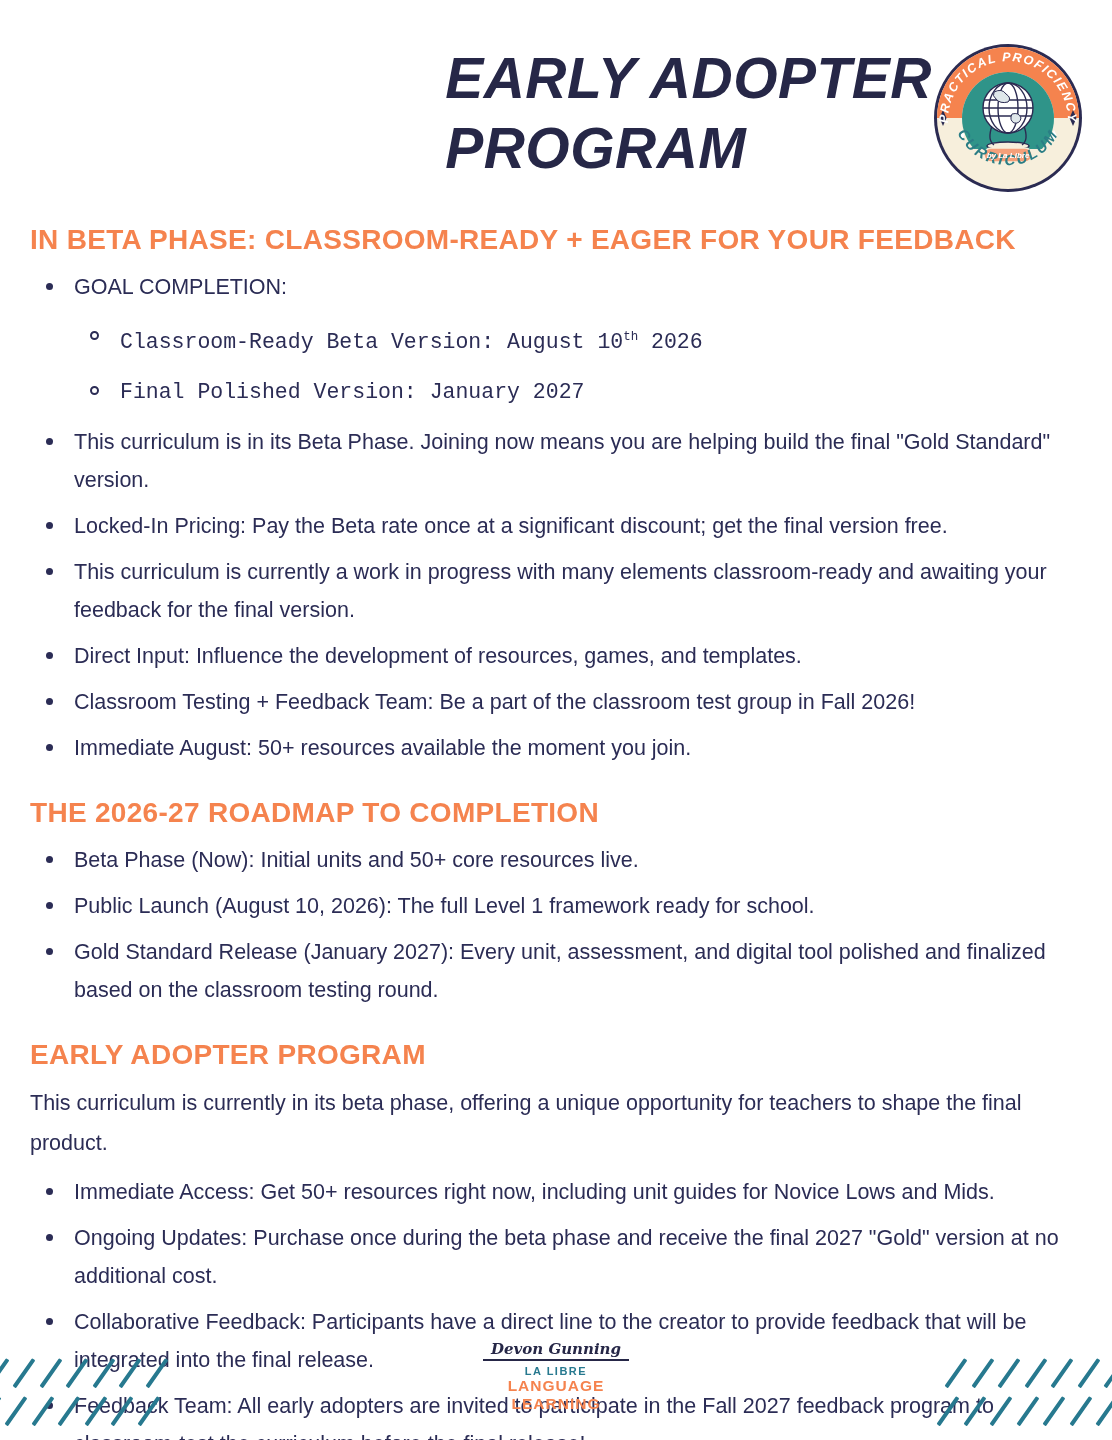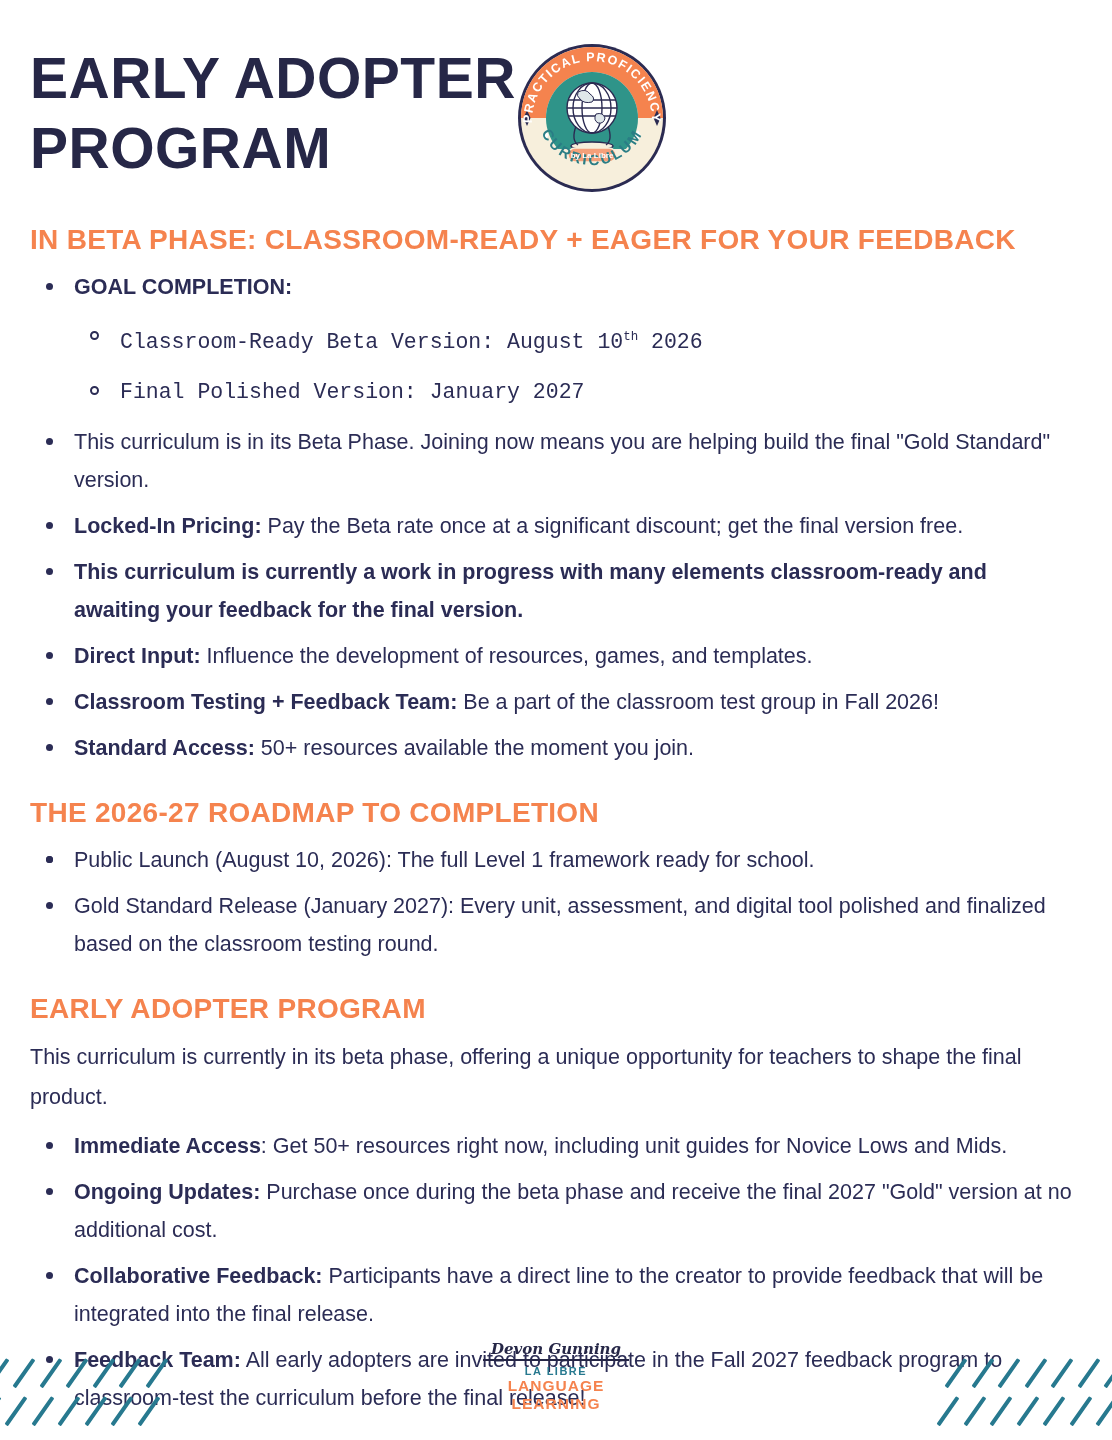--- a/index.html
+++ b/index.html
@@ -13,22 +13,23 @@
   }
   *{box-sizing:border-box;}
   html,body{margin:0;padding:0;}
   body{
     width:1112px;height:1440px;position:relative;overflow:hidden;
     background:#ffffff;
     font-family:"Liberation Sans", sans-serif;
     color:var(--body-navy);
   }
   .header{
-    display:flex;justify-content:flex-start;align-items:flex-start;
-    padding:44px 80px 0 30px;
+    display:flex;justify-content:flex-end;align-items:flex-start;
+    padding:44px 28px 0 30px;
+    font-style:italic;
   }
   .page-title{
     font-size:57px;font-weight:800;line-height:1.22;letter-spacing:0.5px;
     color:var(--navy);margin:0;
   }
   .badge{width:152px;height:152px;flex:0 0 auto;margin-top:-2px;}
   .content{padding:0 40px 0 30px;}
   h2.section-heading{
     color:var(--orange);font-size:28px;font-weight:800;letter-spacing:0.3px;
     margin:30px 0 12px 0;
@@ -39,21 +40,21 @@
   }
   ul.blist{list-style:none;margin:0;padding:0;}
   ul.blist > li{
     position:relative;padding-left:44px;font-size:21.5px;line-height:38px;
     margin:8px 0;
   }
   ul.blist > li > .dot{
     position:absolute;left:16px;top:15px;width:7px;height:7px;border-radius:50%;
     background:var(--body-navy);
   }
-  ul.blist strong{font-weight:700;}
+  ul.blist strong{font-weight:400;}
   ul.sub{list-style:none;margin:4px 0 0 0;padding:0;font-family:Liberation Mono, monospace;}
   ul.sub > li{
     position:relative;padding-left:46px;margin:12px 0;font-weight:400;
   }
   ul.sub > li > .ring{
     position:absolute;left:16px;top:13px;width:9px;height:9px;border-radius:50%;
     border:2px solid var(--body-navy);background:transparent;
   }
   sup{font-size:0.58em;}
   .footer-logo{
@@ -141,27 +142,27 @@
       <ul class="blist">
         <li><span class="dot"></span><span><strong>GOAL COMPLETION:</strong></span><ul class="sub">
             <li><span class="ring"></span><span>Classroom-Ready Beta Version: August 10<sup>th</sup> 2026</span></li>
             <li><span class="ring"></span><span>Final Polished Version: January 2027</span></li>
           </ul></li>
         <li><span class="dot"></span><span><span>This curriculum is in its Beta Phase. Joining now means you are helping build the final "Gold Standard" version.</span></span></li>
         <li><span class="dot"></span><span><strong>Locked-In Pricing:</strong><span> Pay the Beta rate once at a significant discount; get the final version free.</span></span></li>
         <li><span class="dot"></span><span><strong>This curriculum is currently a work in progress with many elements classroom-ready and awaiting your feedback for the final version.</strong></span></li>
         <li><span class="dot"></span><span><strong>Direct Input:</strong><span> Influence the development of resources, games, and templates.</span></span></li>
         <li><span class="dot"></span><span><strong>Classroom Testing + Feedback Team:</strong><span> Be a part of the classroom test group in Fall 2026!</span></span></li>
-        <li><span class="dot"></span><span><strong>Standard Access:</strong><span> 50+ resources available the moment you join.</span></span></li>
+        <li><span class="dot"></span><span><strong>Immediate August:</strong><span> 50+ resources available the moment you join.</span></span></li>
       </ul>
     </section>
     <section>
       <h2 class="section-heading">THE 2026-27 ROADMAP TO COMPLETION</h2>
       <ul class="blist">
-        <li><span class="dot"></span></li>
+        <li><span class="dot"></span><span><span>Beta Phase (Now): Initial units and 50+ core resources live.</span></span></li>
         <li><span class="dot"></span><span><span>Public Launch (August 10, 2026): The full Level 1 framework ready for school.</span></span></li>
         <li><span class="dot"></span><span><span>Gold Standard Release (January 2027): Every unit, assessment, and digital tool polished and finalized based on the classroom testing round.</span></span></li>
       </ul>
     </section>
     <section>
       <h2 class="section-heading">EARLY ADOPTER PROGRAM</h2>
       <p class="section-paragraph">This curriculum is currently in its beta phase, offering a unique opportunity for teachers to shape the final product.</p>
       <ul class="blist">
         <li><span class="dot"></span><span><strong>Immediate Access</strong><span>: Get 50+ resources right now, including unit guides for Novice Lows and Mids.</span></span></li>
         <li><span class="dot"></span><span><strong>Ongoing Updates:</strong><span> Purchase once during the beta phase and receive the final 2027 "Gold" version at no additional cost.</span></span></li>

